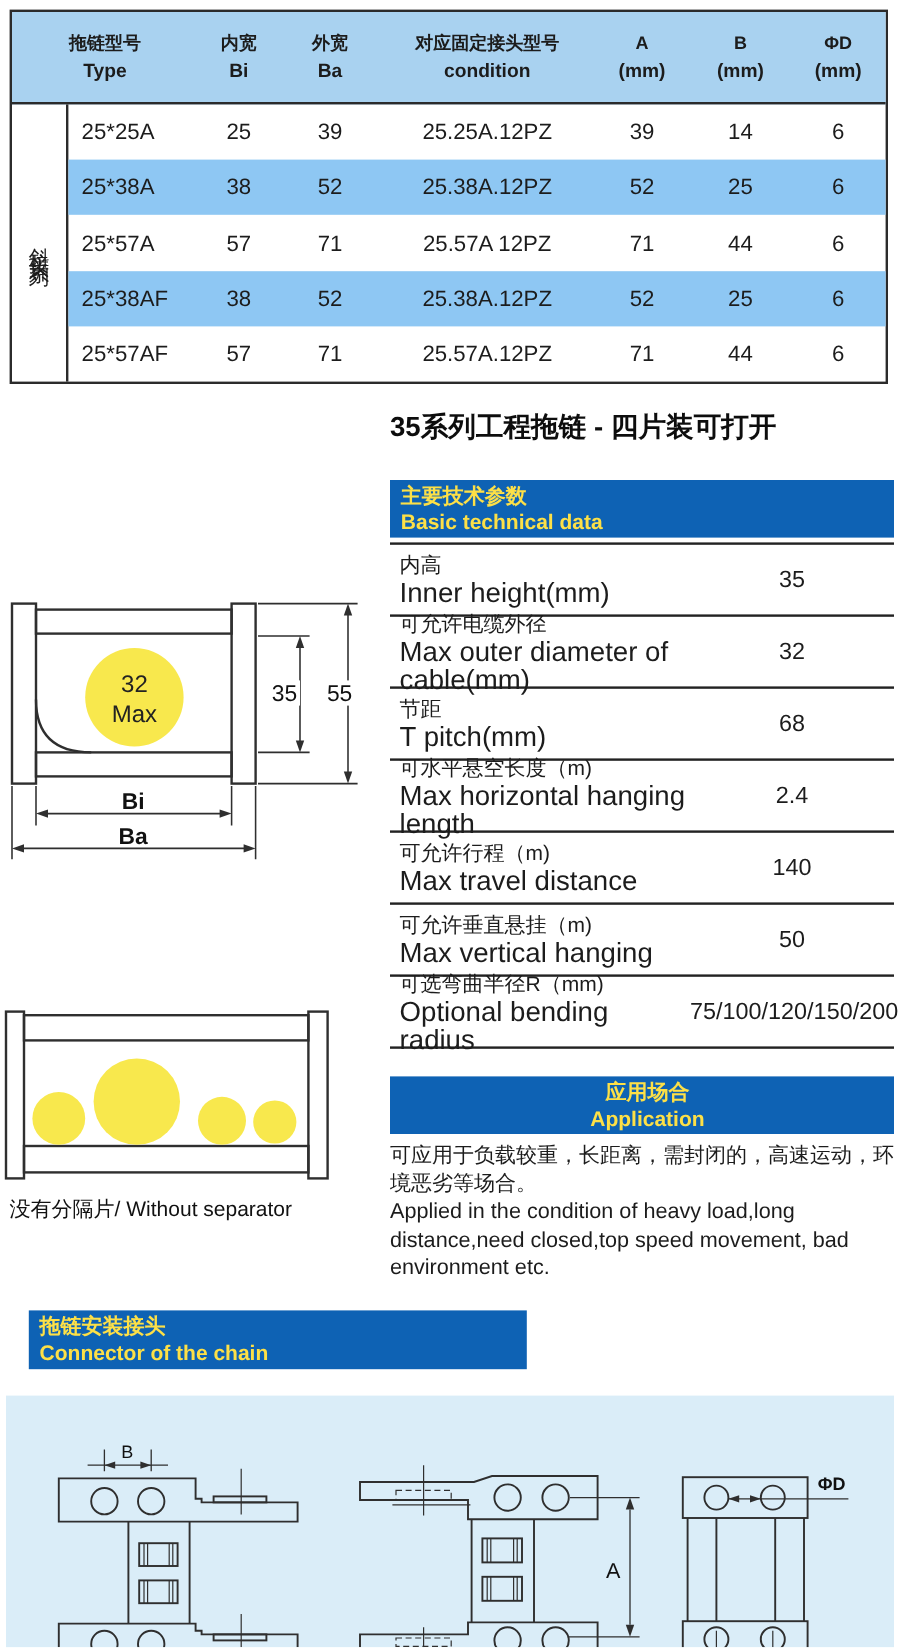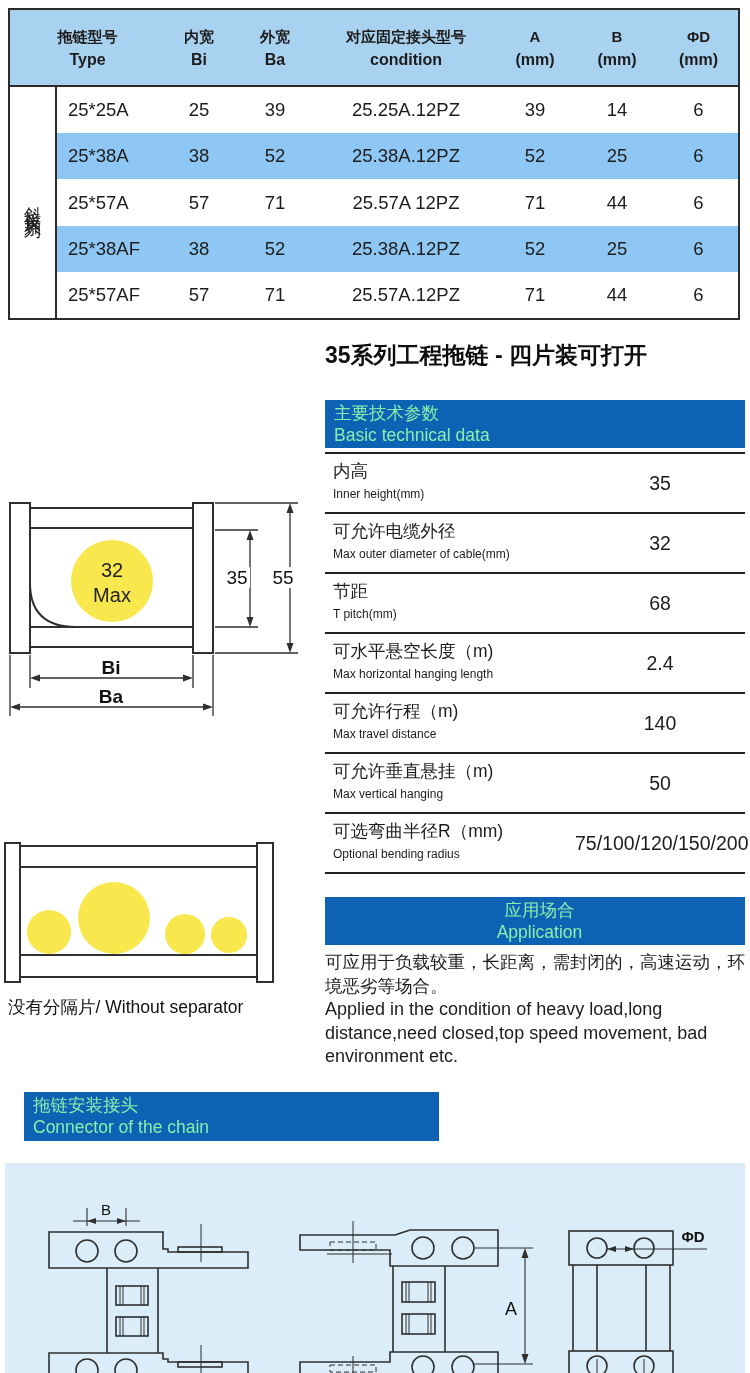--- a/index.html
+++ b/index.html
@@ -19,30 +19,30 @@
   .group-label{writing-mode:vertical-rl;text-orientation:upright;font-size:17px;letter-spacing:4px;}
   .rows-col{flex:1;display:flex;flex-direction:column;}
   .srow{flex:1;display:grid;grid-template-columns:108px 68px 84px 178px 80px 84px 79px;align-items:center;
         font-size:18.5px;}
   .srow.hl{background:#8ec7f3;}
   .srow .c{text-align:center;}
   .srow .model{text-align:left;padding-left:11px;}
 
   
   .series-title{left:325px;top:340px;font-size:23px;font-weight:bold;color:#0d0d0d;}
-  .banner{background:#0e62b4;color:#86efac;font-weight:normal;box-sizing:border-box;padding:2px 0 12px 9px;}
+  .banner{background:#0e62b4;color:#fde047;font-weight:bold;box-sizing:border-box;padding:2px 0 12px 9px;}
   .banner .b-zh{font-size:17.5px;line-height:22px;}
   .banner .b-en{font-size:17.5px;line-height:22px;}
   .tech-banner{left:325px;top:400px;width:420px;height:48px;}
   .tech-table{left:325px;top:448px;width:420px;}
   .tech-rows{margin-top:4px;border-top:2px solid #222;}
   .trow{display:flex;align-items:center;height:58px;border-bottom:2px solid #222;}
   .trow .tl{flex:1;padding-left:8px;}
   .trow .tl .zh{font-size:17.5px;line-height:23px;}
-  .trow .tl .en{font-size:12px;line-height:23px;}
+  .trow .tl .en{font-size:23px;line-height:23px;}
   .trow .tv{width:170px;text-align:center;font-size:19.5px;white-space:nowrap;}
   .app-banner{left:325px;top:897px;width:420px;height:48px;text-align:center;}
   .app-text{left:325px;top:951px;width:428px;}
   .app-zh{font-size:17.5px;line-height:23.5px;}
   .app-en{font-size:18px;line-height:23.5px;}
 
   
   .caption{left:8px;top:995px;font-size:17.5px;color:#111;}
   .conn-banner{left:24px;top:1092px;width:415px;height:49px;}
   .drawing-strip{left:5px;top:1163px;width:740px;height:210px;background:#daedf8;overflow:hidden;}

